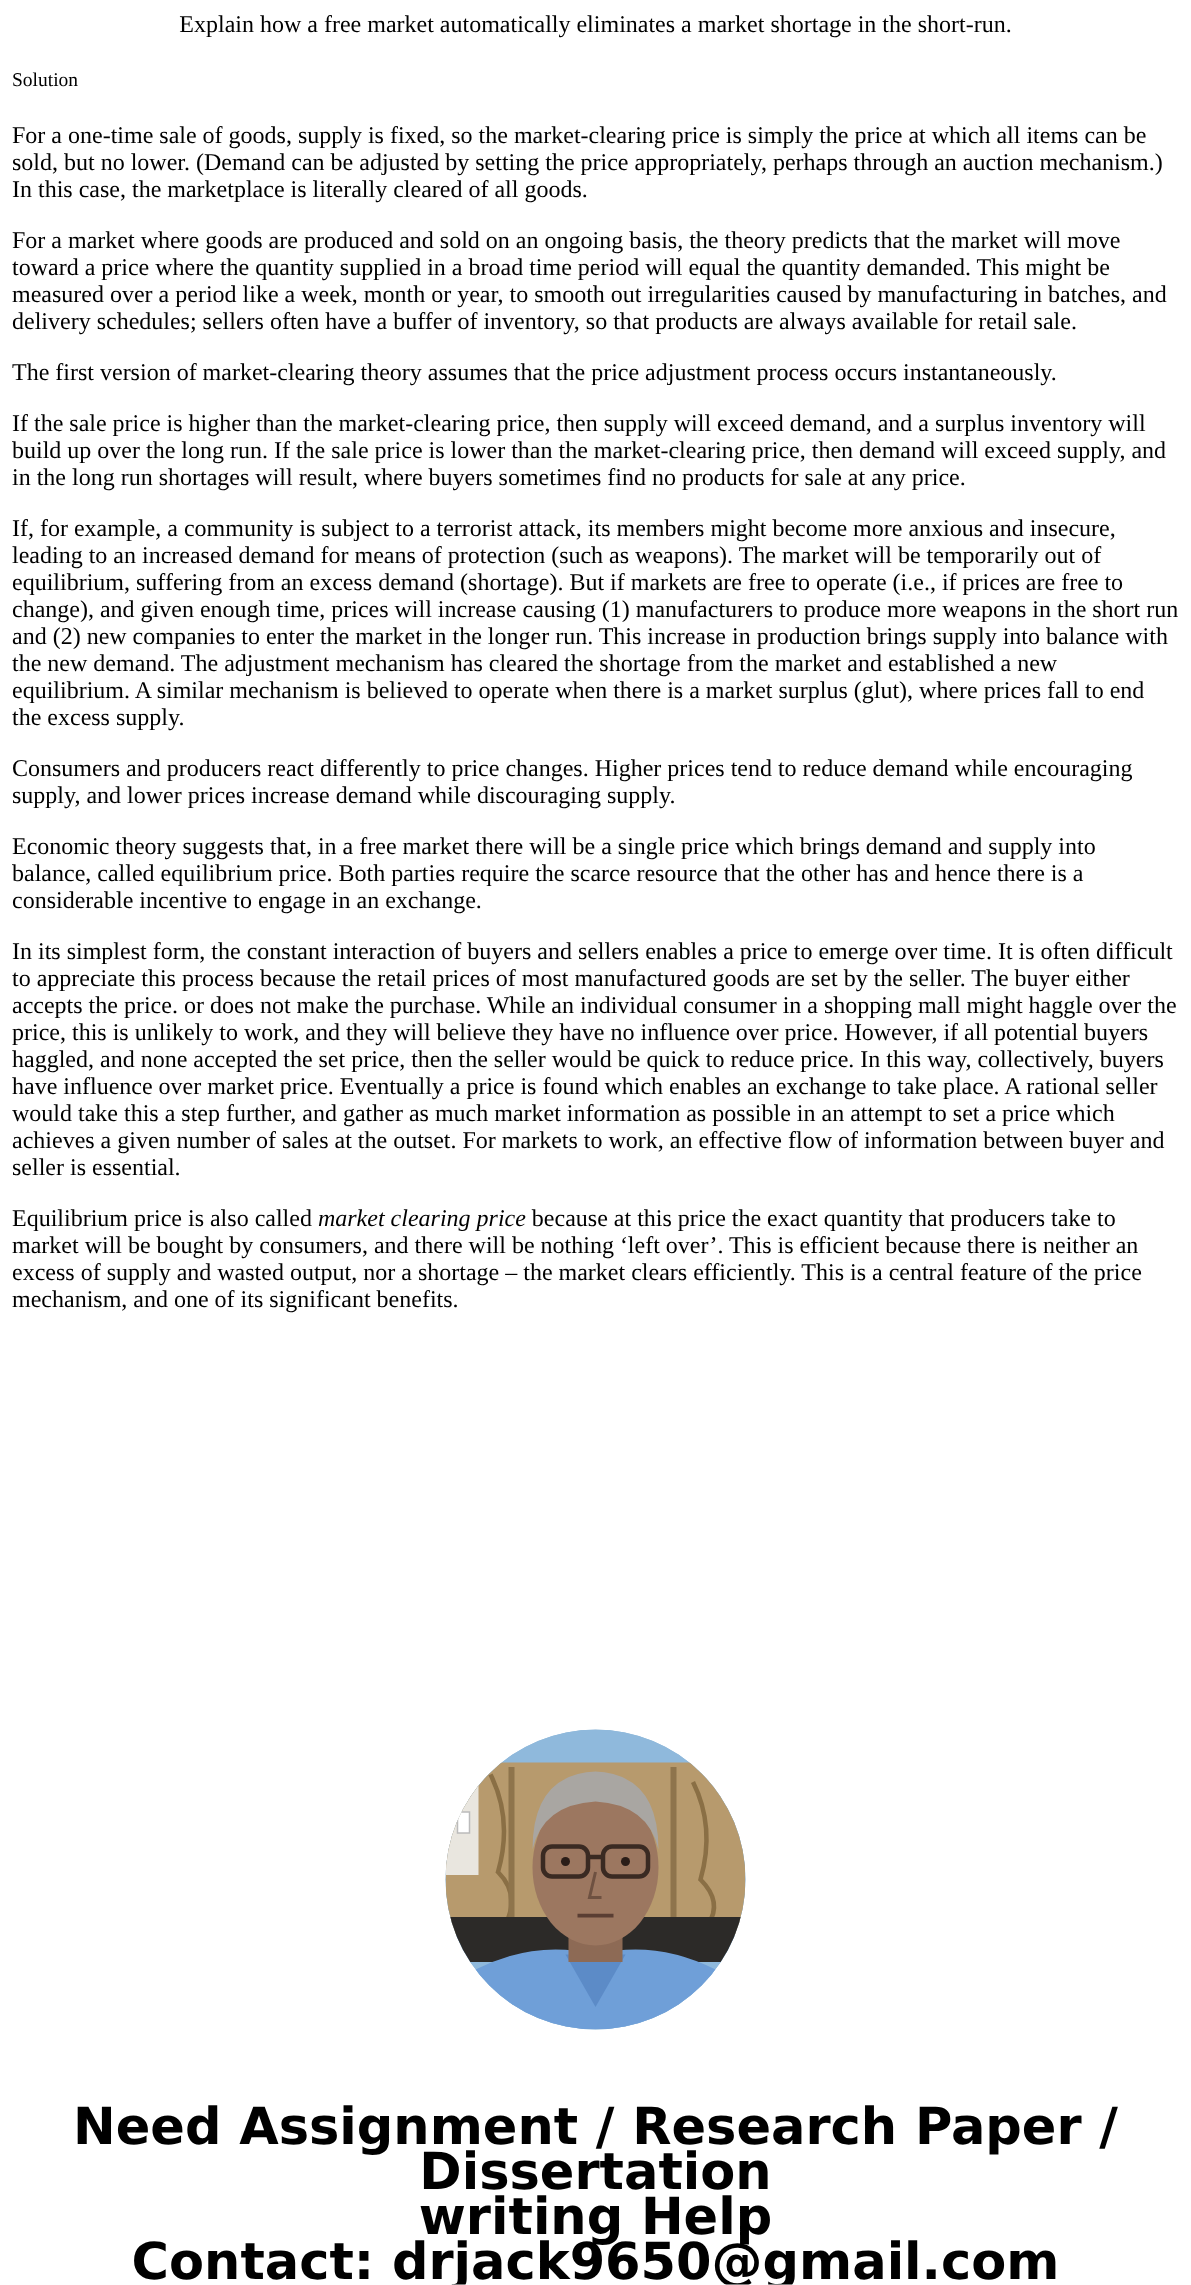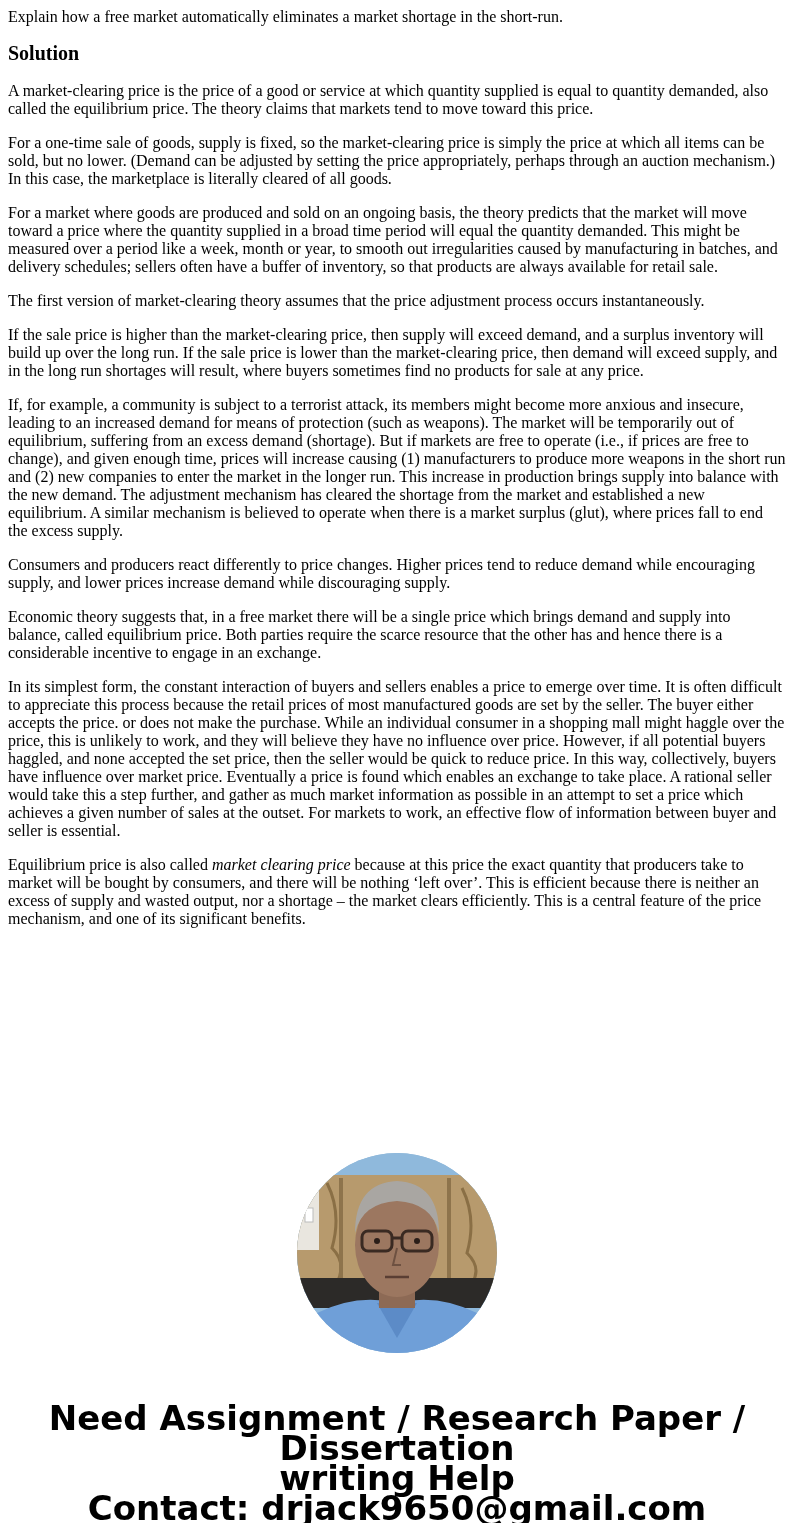--- a/index.html
+++ b/index.html
@@ -12,25 +12,25 @@
       font-size: 16px;
       line-height: 18px;
       color: #000000;
     }
     .content {
       position: absolute;
       left: 8px;
       top: 8px;
       width: 778px;
     }
-    .question { margin: 0 0 16px 0; }
+    .question { margin: 0 0 16px 0; text-align: center; }
     h3.solution-heading {
       font-family: "Liberation Serif", serif;
-      font-size: 20px;
-      font-weight: bold;
+      font-size: 13px;
+      font-weight: normal;
       margin: 0 0 18px 0;
       line-height: 22px;
     }
     p { margin: 0 0 16px 0; }
     .avatar {
       position: absolute;
       left: 297px;
       top: 1153px;
       width: 200px;
       height: 200px;
@@ -51,21 +51,20 @@
       line-height: 30px;
       color: #000000;
     }
   </style>
 </head>
 <body>
 
 <div class="content">
   <div class="question">Explain how a free market automatically eliminates a market shortage in the short-run.</div>
   <h3 class="solution-heading">Solution</h3>
-  <p>A market-clearing price is the price of a good or service at which quantity supplied is equal to quantity demanded, also called the equilibrium price. The theory claims that markets tend to move toward this price.</p>
   <p>For a one-time sale of goods, supply is fixed, so the market-clearing price is simply the price at which all items can be sold, but no lower. (Demand can be adjusted by setting the price appropriately, perhaps through an auction mechanism.) In this case, the marketplace is literally cleared of all goods.</p>
   <p>For a market where goods are produced and sold on an ongoing basis, the theory predicts that the market will move toward a price where the quantity supplied in a broad time period will equal the quantity demanded. This might be measured over a period like a week, month or year, to smooth out irregularities caused by manufacturing in batches, and delivery schedules; sellers often have a buffer of inventory, so that products are always available for retail sale.</p>
   <p>The first version of market-clearing theory assumes that the price adjustment process occurs instantaneously.</p>
   <p>If the sale price is higher than the market-clearing price, then supply will exceed demand, and a surplus inventory will build up over the long run. If the sale price is lower than the market-clearing price, then demand will exceed supply, and in the long run shortages will result, where buyers sometimes find no products for sale at any price.</p>
   <p>If, for example, a community is subject to a terrorist attack, its members might become more anxious and insecure, leading to an increased demand for means of protection (such as weapons). The market will be temporarily out of equilibrium, suffering from an excess demand (shortage). But if markets are free to operate (i.e., if prices are free to change), and given enough time, prices will increase causing (1) manufacturers to produce more weapons in the short run and (2) new companies to enter the market in the longer run. This increase in production brings supply into balance with the new demand. The adjustment mechanism has cleared the shortage from the market and established a new equilibrium. A similar mechanism is believed to operate when there is a market surplus (glut), where prices fall to end the excess supply.</p>
   <p>Consumers and producers react differently to price changes. Higher prices tend to reduce demand while encouraging supply, and lower prices increase demand while discouraging supply.</p>
   <p>Economic theory suggests that, in a free market there will be a single price which brings demand and supply into balance, called equilibrium price. Both parties require the scarce resource that the other has and hence there is a considerable incentive to engage in an exchange.</p>
   <p>In its simplest form, the constant interaction of buyers and sellers enables a price to emerge over time. It is often difficult to appreciate this process because the retail prices of most manufactured goods are set by the seller. The buyer either accepts the price. or does not make the purchase. While an individual consumer in a shopping mall might haggle over the price, this is unlikely to work, and they will believe they have no influence over price. However, if all potential buyers haggled, and none accepted the set price, then the seller would be quick to reduce price. In this way, collectively, buyers have influence over market price. Eventually a price is found which enables an exchange to take place. A rational seller would take this a step further, and gather as much market information as possible in an attempt to set a price which achieves a given number of sales at the outset. For markets to work, an effective flow of information between buyer and seller is essential.</p>
   <p><span>Equilibrium price is also called </span><em>market clearing price</em><span> because at this price the exact quantity that producers take to market will be bought by consumers, and there will be nothing ‘left over’. This is efficient because there is neither an excess of supply and wasted output, nor a shortage – the market clears efficiently. This is a central feature of the price mechanism, and one of its significant benefits.</span></p>
 </div>

